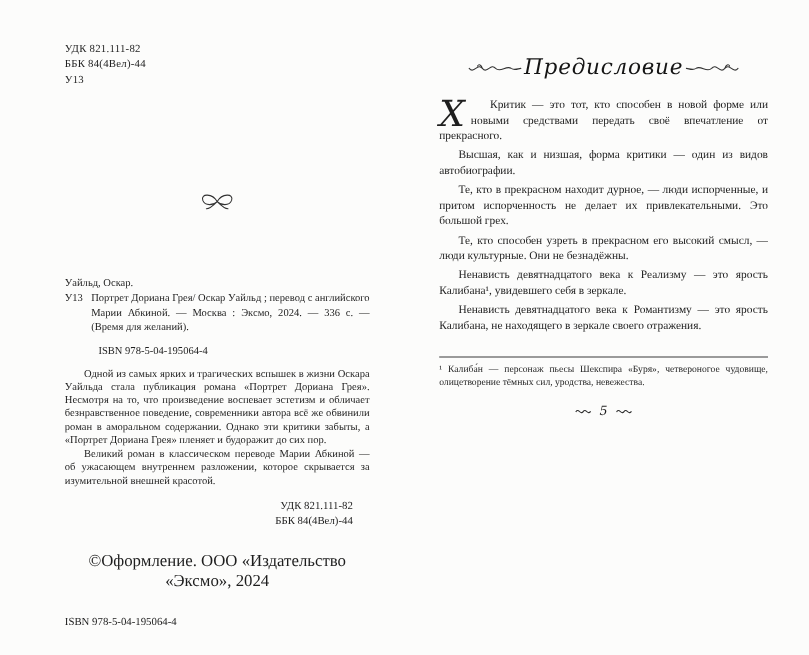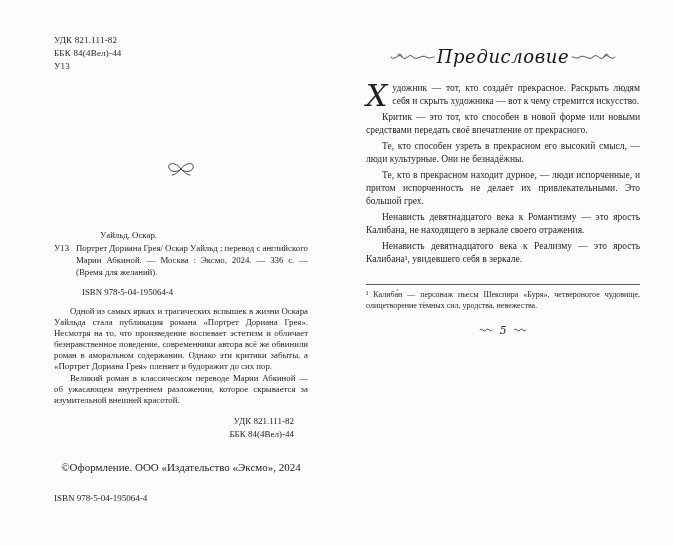--- a/index.html
+++ b/index.html
@@ -13,28 +13,28 @@
     overflow: hidden;
   }
   .page { position: absolute; top: 0; height: 494px; }
   .page-left  { left: 40px;  width: 276px; padding: 34px 8px 0 14px; }
   .page-right { left: 354px; width: 290px; padding: 46px 4px 0 12px; }
 
   
   .codes-top { font-size: 9px; line-height: 13px; letter-spacing: 0.2px; }
   .fleuron-wrap { text-align: center; margin-top: 86px; height: 20px; }
   .catalog { margin-top: 50px; font-size: 8.8px; line-height: 12px; }
-  .cat-author { margin-left: 46px; }
+  .cat-author { }
   .cat-entry { position: relative; padding-left: 22px; margin-top: 1px; text-align: justify; }
   .cat-code { position: absolute; left: 0; top: 0; }
   .cat-isbn { margin-left: 28px; margin-top: 8px; }
   .annotation { margin-top: 8px; font-size: 8.8px; line-height: 11px; text-align: justify; }
   .annotation p { margin: 0 0 1px 0; text-indent: 16px; }
   .codes-bottom { margin-top: 9px; font-size: 9px; line-height: 13px; text-align: right; padding-right: 14px; }
-  .copyright { margin-top: 20px; font-size: 11px; text-align: center; }
+  .copyright { margin-top: 20px; font-size: 14px; text-align: center; }
   .isbn-bottom { margin-top: 20px; font-size: 9px; }
 
   
   .title-row { display: flex; align-items: center; justify-content: center; gap: 2px; margin-bottom: 15px; }
   .title {
     font-family: "DejaVu Serif", serif;
     font-style: italic;
     font-size: 18px;
     letter-spacing: 0.6px;
     color: #151515;
@@ -114,27 +114,28 @@
       <path d="M2 6 C6 11 9 1 13 6 C17 11 20 1 24 6 C28 10 33 3 37 6 C40 8 43 6 45 6 M13 6 C12 3 10 2 9 4" fill="none" stroke="#333" stroke-width="0.9" stroke-linecap="round"></path>
     </svg>
     <span class="title">Предисловие</span>
     <svg class="orn-svg" width="46" height="12" viewBox="0 0 46 12" style="transform:scaleX(-1)">
       <path d="M2 6 C6 11 9 1 13 6 C17 11 20 1 24 6 C28 10 33 3 37 6 C40 8 43 6 45 6 M13 6 C12 3 10 2 9 4" fill="none" stroke="#333" stroke-width="0.9" stroke-linecap="round"></path>
     </svg>
   </div>
 
   <div class="body-text">
     <p class="first">
-      <span class="dropcap">Х</span><span>удожник — тот, кто создаёт прекрасное. Раскрыть людям себя и скрыть художника — вот к чему стремится искусство.</span>
+      <span class="dropcap">Х</span>
     </p>
     <p>Критик — это тот, кто способен в новой форме или новыми средствами передать своё впечатление от прекрасного.</p>
+    <p>Высшая, как и низшая, форма критики — один из видов автобиографии.</p>
+    <p>Те, кто в прекрасном находит дурное, — люди испорченные, и притом испорченность не делает их привлекательными. Это большой грех.</p>
     <p>Те, кто способен узреть в прекрасном его высокий смысл, — люди культурные. Они не безнадёжны.</p>
-    <p>Те, кто в прекрасном находит дурное, — люди испорченные, и притом испорченность не делает их привлекательными. Это большой грех.</p>
+    <p>Ненависть девятнадцатого века к Реализму — это ярость Калибана¹, увидевшего себя в зеркале.</p>
     <p>Ненависть девятнадцатого века к Романтизму — это ярость Калибана, не находящего в зеркале своего отражения.</p>
-    <p>Ненависть девятнадцатого века к Реализму — это ярость Калибана¹, увидевшего себя в зеркале.</p>
   </div>
 
   <div class="footnote">¹ Калиба́н — персонаж пьесы Шекспира «Буря», четвероногое чудовище, олицетворение тёмных сил, уродства, невежества.</div>
 
   <div class="page-footer">
     <svg class="orn-svg" width="14" height="8" viewBox="0 0 14 8">
       <path d="M1 4 C3 1 5 7 7 4 C9 1 11 7 13 4" fill="none" stroke="#333" stroke-width="0.9" stroke-linecap="round"></path>
     </svg>
     <span class="page-number">5</span>
     <svg class="orn-svg" width="14" height="8" viewBox="0 0 14 8">

